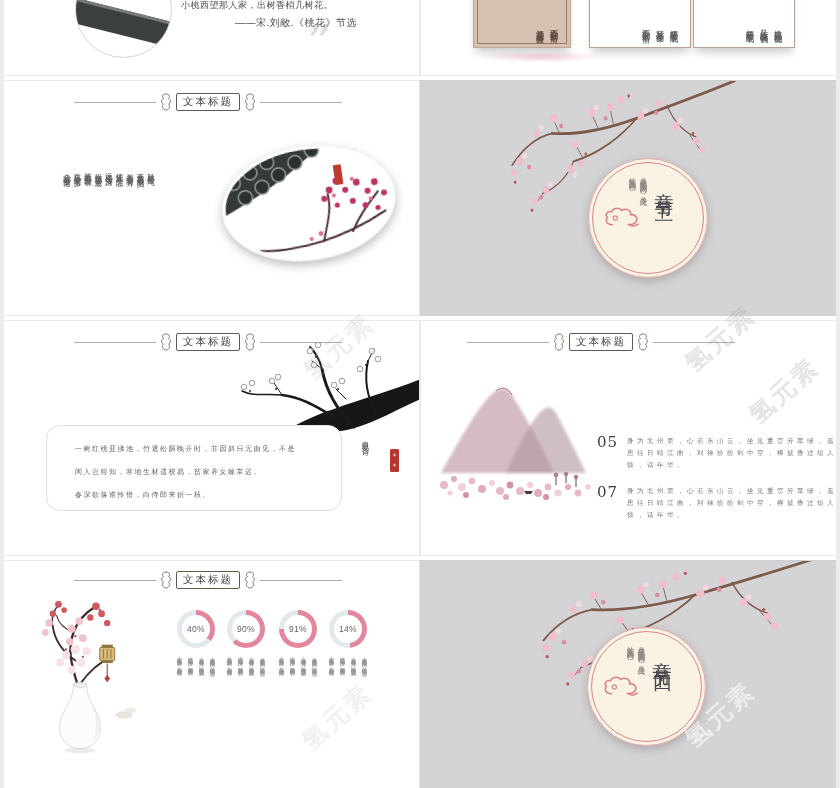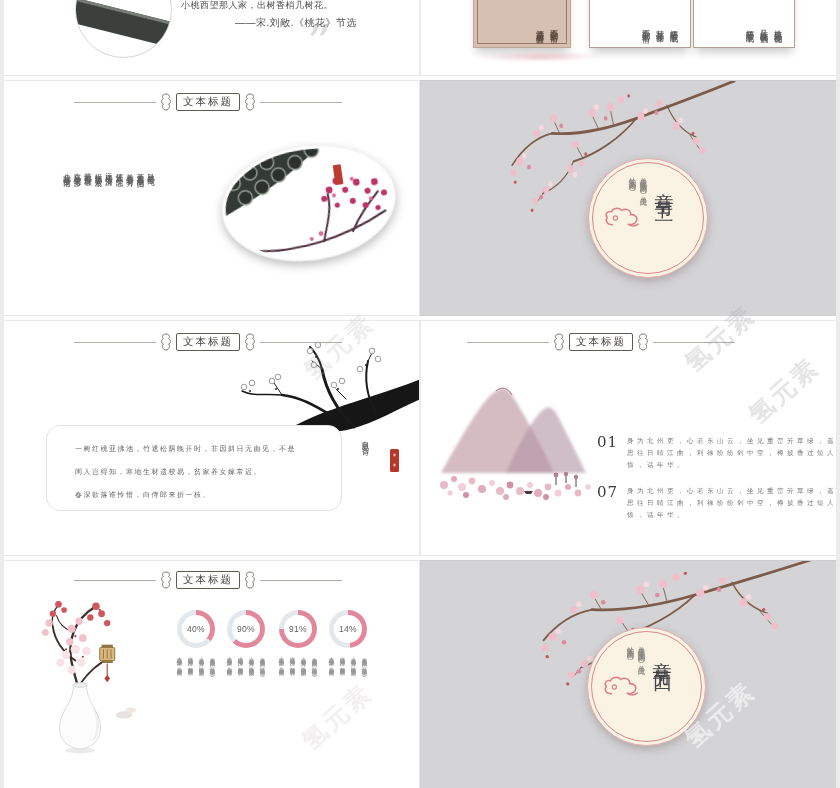--- a/index.html
+++ b/index.html
@@ -400,21 +400,21 @@
         <g stroke="#5a4148" stroke-width="1">
           <path d="M120,112 L120,104 M130,110 L130,103 M140,114 L140,106"></path>
         </g>
         <circle cx="120" cy="102" r="2.4" fill="#b27f91"></circle>
           <circle cx="130" cy="101" r="2.2" fill="#b27f91"></circle>
         <circle cx="140" cy="104" r="2.2" fill="#b27f91"></circle>
         <path d="M88,118 l9,0 l-2,3 l-5,0 z" fill="#4a3a40"></path>
       </svg>
     </div>
     <div class="item i2">
-      <span class="inum">01</span>
+      <span class="inum">05</span>
       <span class="itext">身为北州吏，心若东山云，坐见重峦芳草绿，遥思往日晴江曲，利禄纷纷剑中空，樽披香过短人惊，话年华。</span>
     </div>
     <div class="item i3">
       <span class="inum">07</span>
       <span class="itext">身为北州吏，心若东山云，坐见重峦芳草绿，遥思往日晴江曲，利禄纷纷剑中空，樽披香过短人惊，话年华。</span>
     </div>
   </section>
 
   <section class="slide s7">
     <div class="hdr">

